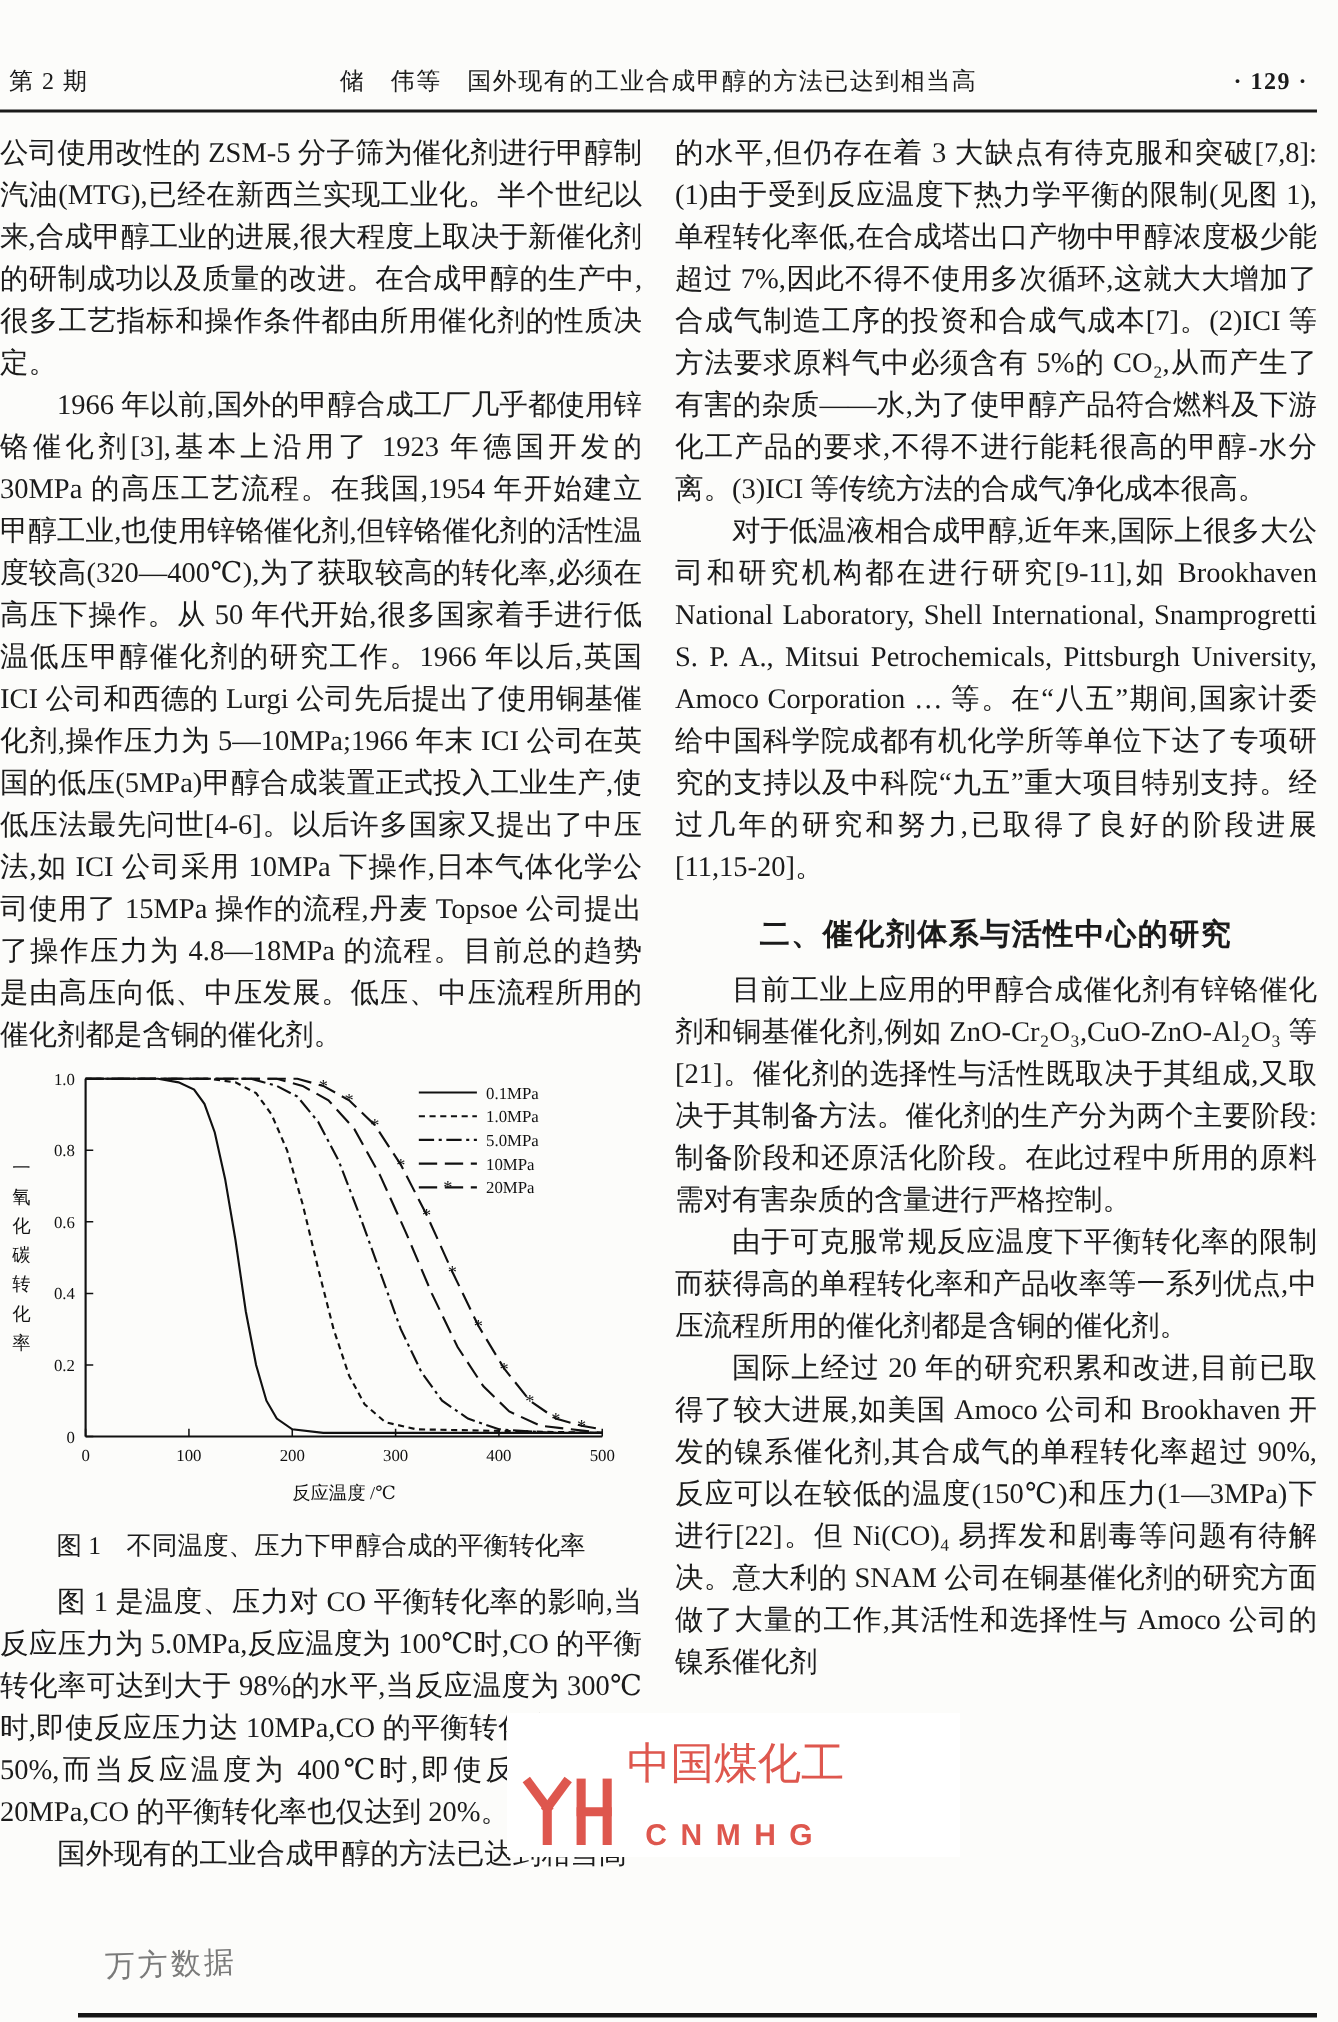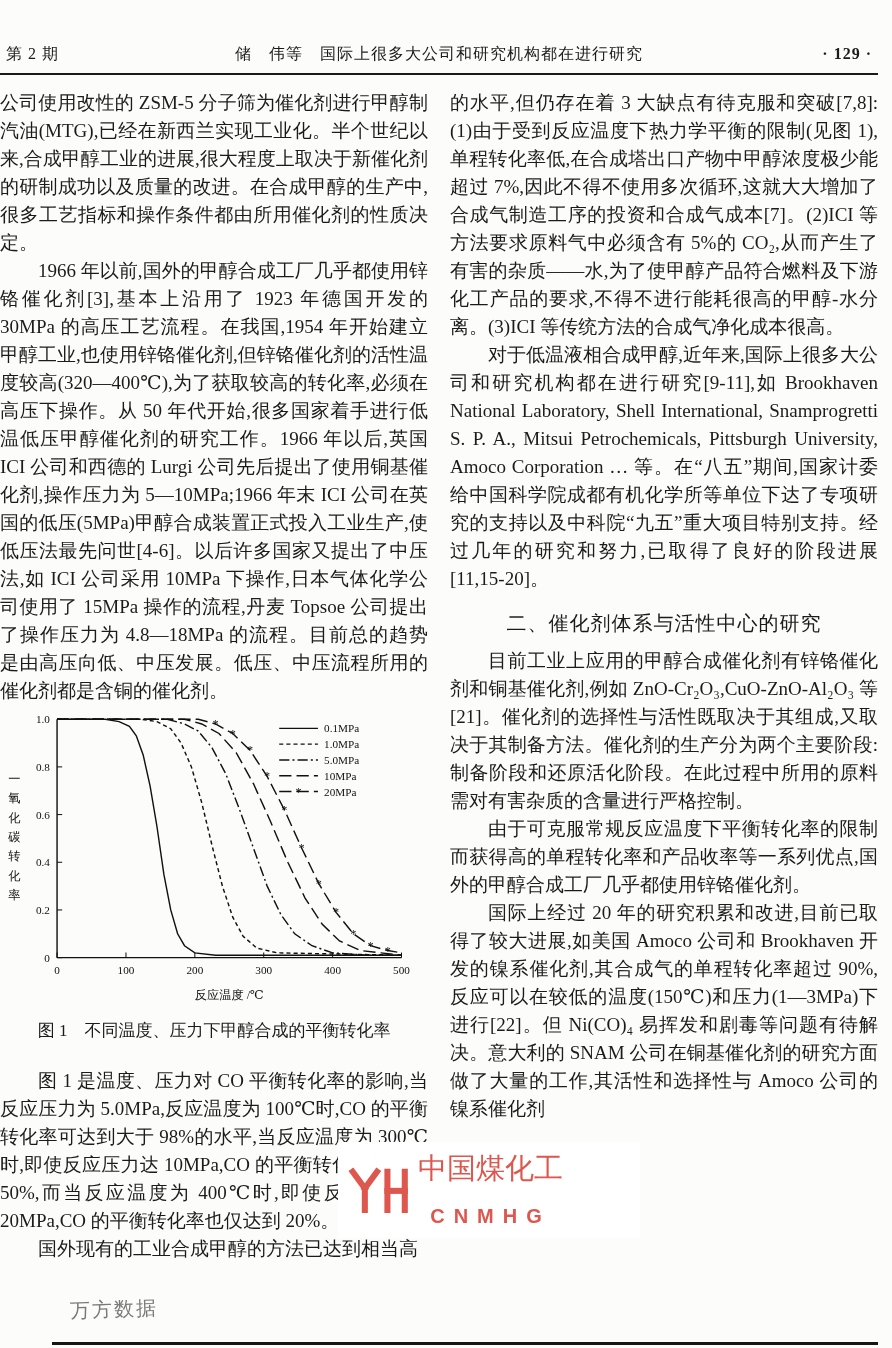--- a/index.html
+++ b/index.html
@@ -18,45 +18,45 @@
   .hdr-rule{border:none;border-top:2px solid #1a1a1a;margin:8px 0 0 0;}
   
   .cols{display:flex;gap:22px;margin-top:14px;}
   .col{flex:1;min-width:0;font-size:19px;line-height:28px;text-align:justify;}
   p.para{margin:0;text-indent:2em;}
   p.para.no-indent{text-indent:0;}
   
   .figure{margin-top:4px;}
   .figure svg{width:100%;height:auto;display:block;}
   .fig-caption{text-align:center;font-size:17px;text-indent:0;
-               margin:14px 0 24px 0;line-height:24px;}
+               margin:14px 0 12px 0;line-height:24px;}
   
-  .section-heading{text-align:center;font-weight:400;font-size:20px;
+  .section-heading{text-align:center;font-weight:700;font-size:20px;
                    margin:16px 0 10px 0;letter-spacing:1px;}
   
   .watermark{position:absolute;left:338px;top:1142px;width:302px;height:96px;
-             background:#ffffff;display:flex;align-items:center;gap:8px;
+             background:#ffffff;display:flex;align-items:flex-end;gap:8px;
              padding:2px 6px;box-sizing:border-box;}
   .wm-text{display:flex;flex-direction:column;align-items:center;line-height:1.15;}
   .wm-cn{font-size:29px;font-family:"Liberation Sans","DejaVu Sans",sans-serif;}
   .wm-latin{font-size:20px;letter-spacing:9px;font-weight:700;
             font-family:"Liberation Sans","DejaVu Sans",sans-serif;margin-top:20px;}
   .stray-note{position:absolute;left:70px;top:1296px;font-size:20px;color:#5a5a5a;
               opacity:.8;transform:rotate(-2deg);letter-spacing:2px;}
   .bottom-edge{position:absolute;left:52px;right:14px;bottom:3px;height:3px;
                background:#151515;}
 </style>
 </head>
 <body>
 
 <div class="page">
 
   <div class="hdr">
     <span class="l">第 2 期</span>
-    <span class="c">储　伟等　国际上很多大公司和研究机构都在进行研究</span>
+    <span class="c">储　伟等　国外现有的工业合成甲醇的方法已达到相当高</span>
     <span class="r">· 129 ·</span>
   </div>
   <hr class="hdr-rule">
 
   <div class="cols">
 
     <div class="col">
       <div id="lc-top">
           <p class="para no-indent">公司使用改性的 ZSM-5 分子筛为催化剂进行甲醇制汽油(MTG),已经在新西兰实现工业化。半个世纪以来,合成甲醇工业的进展,很大程度上取决于新催化剂的研制成功以及质量的改进。在合成甲醇的生产中,很多工艺指标和操作条件都由所用催化剂的性质决定。</p>
           <p class="para">1966 年以前,国外的甲醇合成工厂几乎都使用锌铬催化剂[3],基本上沿用了 1923 年德国开发的 30MPa 的高压工艺流程。在我国,1954 年开始建立甲醇工业,也使用锌铬催化剂,但锌铬催化剂的活性温度较高(320—400℃),为了获取较高的转化率,必须在高压下操作。从 50 年代开始,很多国家着手进行低温低压甲醇催化剂的研究工作。1966 年以后,英国 ICI 公司和西德的 Lurgi 公司先后提出了使用铜基催化剂,操作压力为 5—10MPa;1966 年末 ICI 公司在英国的低压(5MPa)甲醇合成装置正式投入工业生产,使低压法最先问世[4-6]。以后许多国家又提出了中压法,如 ICI 公司采用 10MPa 下操作,日本气体化学公司使用了 15MPa 操作的流程,丹麦 Topsoe 公司提出了操作压力为 4.8—18MPa 的流程。目前总的趋势是由高压向低、中压发展。低压、中压流程所用的催化剂都是含铜的催化剂。</p>
@@ -138,21 +138,21 @@
     <div class="col">
       <div id="rc-top">
           <p class="para no-indent">的水平,但仍存在着 3 大缺点有待克服和突破[7,8]:(1)由于受到反应温度下热力学平衡的限制(见图 1),单程转化率低,在合成塔出口产物中甲醇浓度极少能超过 7%,因此不得不使用多次循环,这就大大增加了合成气制造工序的投资和合成气成本[7]。(2)ICI 等方法要求原料气中必须含有 5%的 CO₂,从而产生了有害的杂质——水,为了使甲醇产品符合燃料及下游化工产品的要求,不得不进行能耗很高的甲醇-水分离。(3)ICI 等传统方法的合成气净化成本很高。</p>
           <p class="para">对于低温液相合成甲醇,近年来,国际上很多大公司和研究机构都在进行研究[9-11],如 Brookhaven National Laboratory, Shell International, Snamprogretti S. P. A., Mitsui Petrochemicals, Pittsburgh University, Amoco Corporation … 等。在“八五”期间,国家计委给中国科学院成都有机化学所等单位下达了专项研究的支持以及中科院“九五”重大项目特别支持。经过几年的研究和努力,已取得了良好的阶段进展[11,15-20]。</p>
         </div>
 
       <h3 class="section-heading">二、催化剂体系与活性中心的研究</h3>
 
       <div id="rc-bottom">
           <p class="para">目前工业上应用的甲醇合成催化剂有锌铬催化剂和铜基催化剂,例如 ZnO-Cr₂O₃,CuO-ZnO-Al₂O₃ 等[21]。催化剂的选择性与活性既取决于其组成,又取决于其制备方法。催化剂的生产分为两个主要阶段:制备阶段和还原活化阶段。在此过程中所用的原料需对有害杂质的含量进行严格控制。</p>
-          <p class="para">由于可克服常规反应温度下平衡转化率的限制而获得高的单程转化率和产品收率等一系列优点,国外的甲醇合成工厂几乎都使用锌铬催化剂。</p>
+          <p class="para">由于可克服常规反应温度下平衡转化率的限制而获得高的单程转化率和产品收率等一系列优点,中压流程所用的催化剂都是含铜的催化剂。</p>
           <p class="para">国际上经过 20 年的研究积累和改进,目前已取得了较大进展,如美国 Amoco 公司和 Brookhaven 开发的镍系催化剂,其合成气的单程转化率超过 90%,反应可以在较低的温度(150℃)和压力(1—3MPa)下进行[22]。但 Ni(CO)₄ 易挥发和剧毒等问题有待解决。意大利的 SNAM 公司在铜基催化剂的研究方面做了大量的工作,其活性和选择性与 Amoco 公司的镍系催化剂</p>
         </div>
     </div>
 
   </div>
 </div>
 
 <div class="watermark">
   <svg width="66" height="58" viewBox="0 0 76 58">
     <g stroke="#de574e" stroke-width="7" fill="none" stroke-linecap="square">

